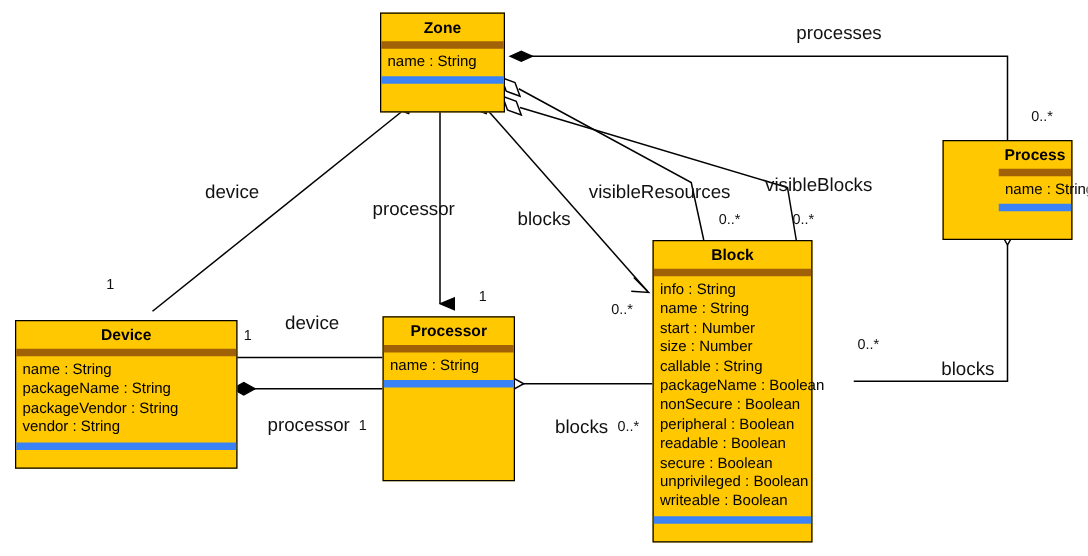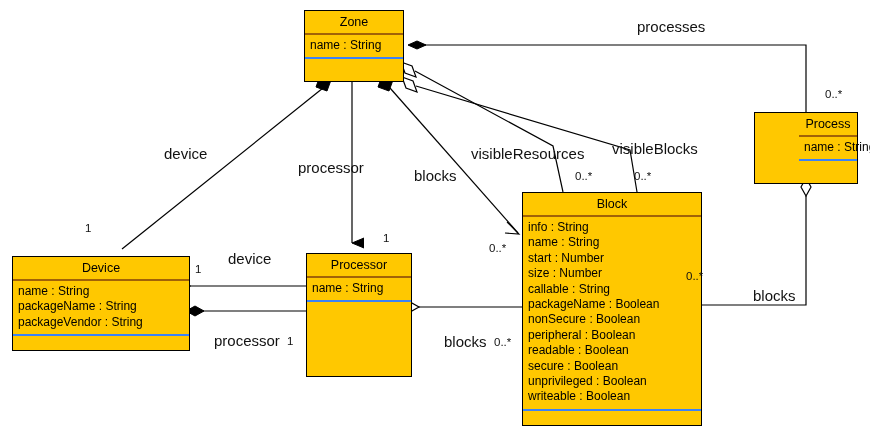--- a/index.html
+++ b/index.html
@@ -9,26 +9,26 @@
     overflow:hidden;position:relative;
   }
   #canvas{position:absolute;left:0;top:0;width:870px;height:445px;}
   svg.edges{position:absolute;left:0;top:0;width:870px;height:445px;pointer-events:none;}
 
   .uml-class{
     position:absolute;background:#FFC800;border:1px solid #000;
     box-sizing:border-box;
   }
   .uml-name{
-    text-align:center;font-weight:normal;font-size:12.5px;color:#000;
-    padding:4px 2px 4px 2px;border-bottom:2px solid #a16207;line-height:14px;
+    text-align:center;font-weight:bold;font-size:12.5px;color:#000;
+    padding:4px 2px 4px 2px;border-bottom:6px solid #a16207;line-height:14px;
     white-space:nowrap;
   }
   .uml-attrs{
-    border-bottom:2px solid #3b82f6;padding:3px 5px 4px 5px;
+    border-bottom:6px solid #3b82f6;padding:3px 5px 4px 5px;
     font-size:12px;line-height:15.4px;color:#000;
   }
   .uml-attrs .row{white-space:nowrap;}
   .uml-ops{min-height:12px;}
 
   .edge-label{
     position:absolute;font-size:15px;color:#111;white-space:nowrap;
     line-height:12px;
   }
   .mult{
@@ -116,33 +116,34 @@
     </div>
     <div class="uml-ops" style="height:22px;"></div>
   </div>
 
   <div class="uml-class" style="left:12px;top:256px;width:178px;">
     <div class="uml-name">Device</div>
     <div class="uml-attrs">
       <div class="row">name : String</div>
       <div class="row">packageName : String</div>
       <div class="row">packageVendor : String</div>
+      <div class="row">vendor : String</div>
     </div>
     <div class="uml-ops" style="height:14px;"></div>
   </div>
 
   <div class="uml-class" style="left:306px;top:253px;width:106px;">
     <div class="uml-name">Processor</div>
     <div class="uml-attrs">
       <div class="row">name : String</div>
     </div>
     <div class="uml-ops" style="height:74px;"></div>
   </div>
 
-  <div class="uml-class" style="left:522px;top:192px;width:180px;">
+  <div class="uml-class" style="left:522px;top:192px;width:128px;">
     <div class="uml-name">Block</div>
     <div class="uml-attrs">
       <div class="row">info : String</div>
       <div class="row">name : String</div>
       <div class="row">start : Number</div>
       <div class="row">size : Number</div>
       <div class="row">callable : String</div>
       <div class="row">packageName : Boolean</div>
       <div class="row">nonSecure : Boolean</div>
       <div class="row">peripheral : Boolean</div>

